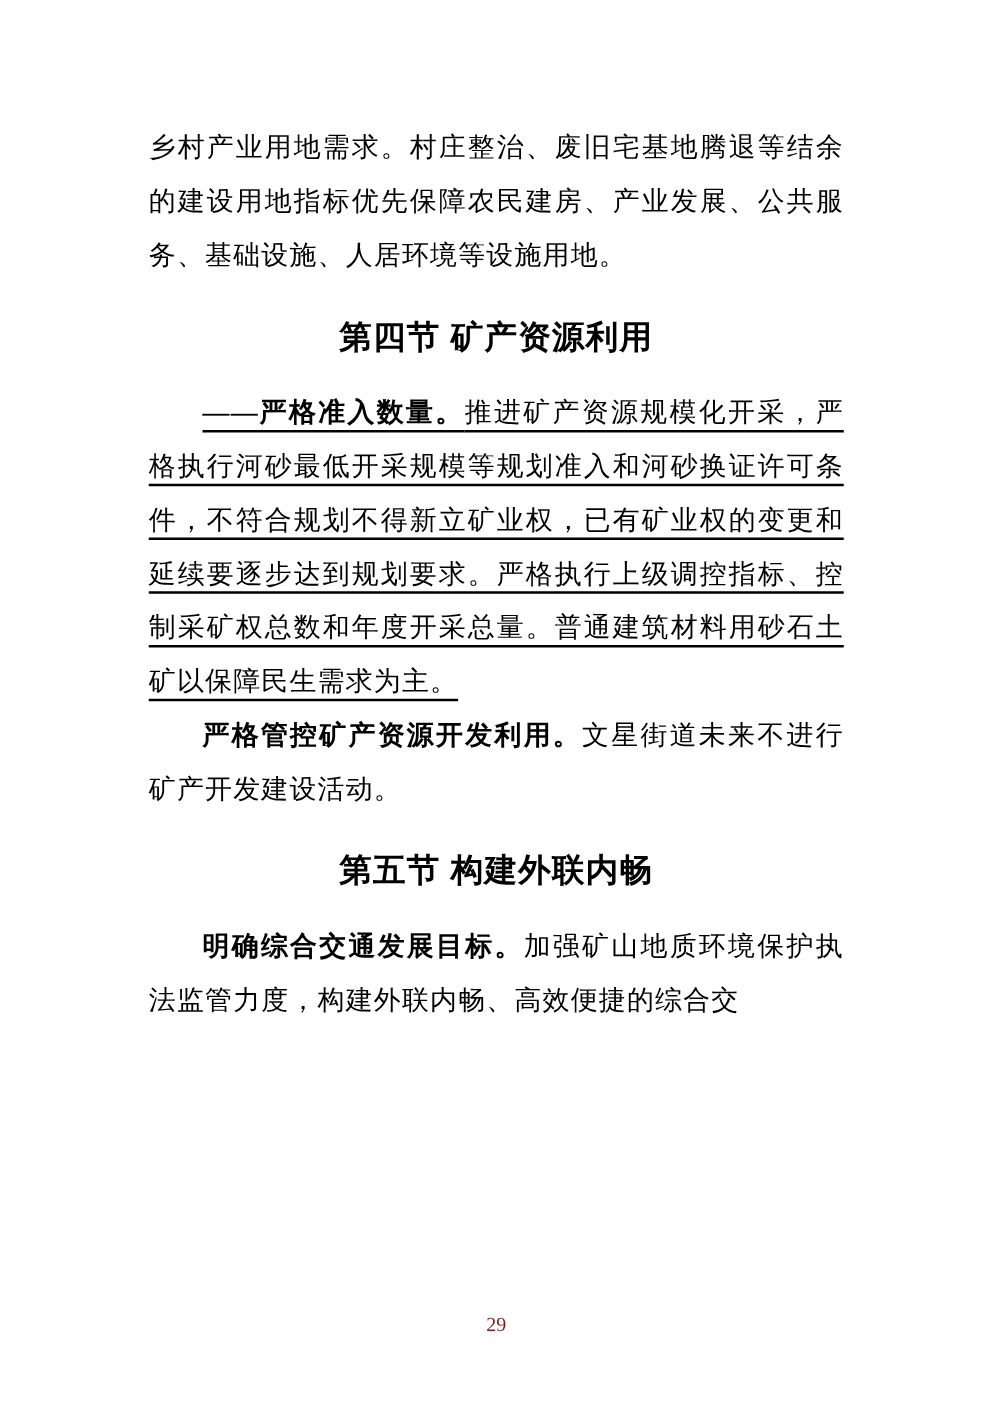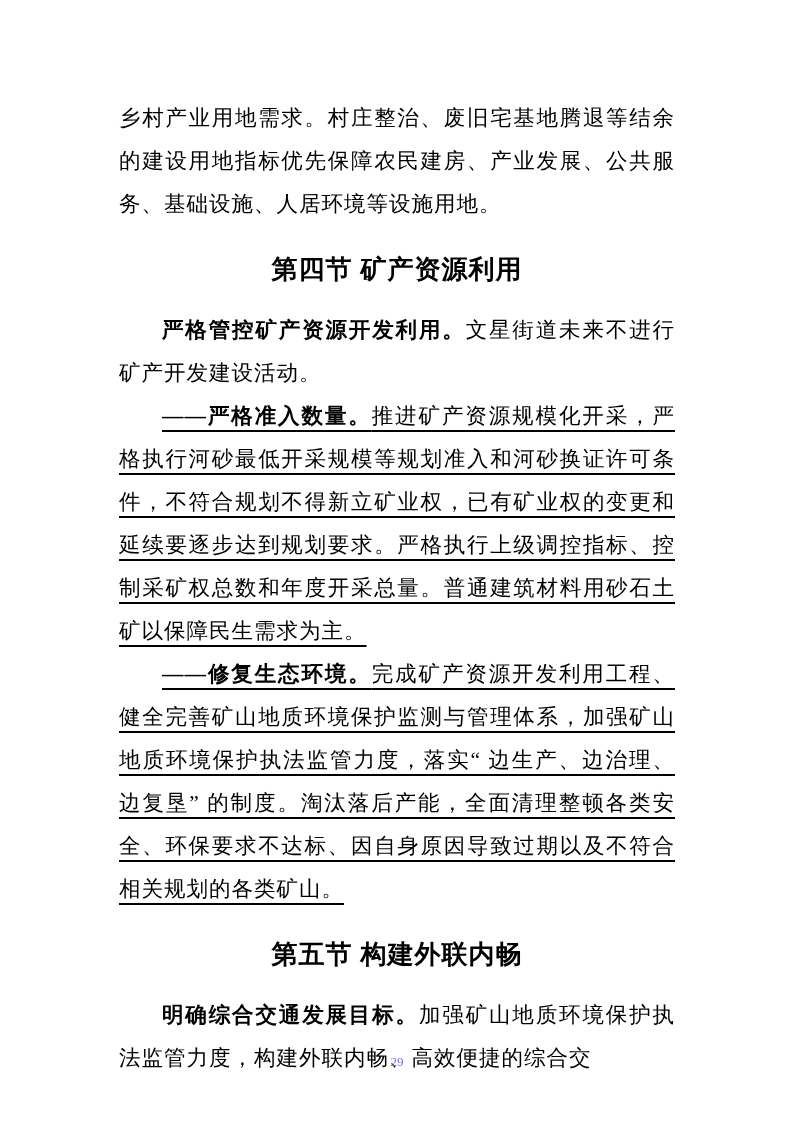--- a/index.html
+++ b/index.html
@@ -50,48 +50,45 @@
     margin-top: 22px;
     margin-bottom: 18px;
     font-family: "Liberation Sans", "DejaVu Sans", sans-serif;
   }
   .footer {
     position: absolute;
     bottom: 62px;
     left: 0;
     width: 100%;
     text-align: center;
-    font-size: 13px;
-    color: #8b5cf6;
+    font-size: 16px;
+    color: #7f1d1d;
     font-family: "Liberation Serif", "DejaVu Serif", serif;
   }
 </style>
 </head>
 <body>
 
 <div class="page">
   <div class="content">
 
     <p class="para no-indent">
       <span>乡村产业用地需求。村庄整治、废旧宅基地腾退等结余的建设用地指标优先保障农民建房、产业发展、公共服务、基础设施、人居环境等设施用地。</span>
     </p>
 
     <h2 class="heading">第四节 矿产资源利用</h2>
 
+    <p class="para underlined">
+      <span class="bold-lead">——严格准入数量。</span><span>推进矿产资源规模化开采，严格执行河砂最低开采规模等规划准入和河砂换证许可条件，不符合规划不得新立矿业权，已有矿业权的变更和延续要逐步达到规划要求。严格执行上级调控指标、控制采矿权总数和年度开采总量。普通建筑材料用砂石土矿以保障民生需求为主。</span>
+    </p>
+
     <p class="para">
       <span class="bold-lead">严格管控矿产资源开发利用。</span><span>文星街道未来不进行矿产开发建设活动。</span>
     </p>
 
-    <p class="para underlined">
-      <span class="bold-lead">——严格准入数量。</span><span>推进矿产资源规模化开采，严格执行河砂最低开采规模等规划准入和河砂换证许可条件，不符合规划不得新立矿业权，已有矿业权的变更和延续要逐步达到规划要求。严格执行上级调控指标、控制采矿权总数和年度开采总量。普通建筑材料用砂石土矿以保障民生需求为主。</span>
-    </p>
-
-    <p class="para underlined">
-      <span class="bold-lead">——修复生态环境。</span><span>完成矿产资源开发利用工程、健全完善矿山地质环境保护监测与管理体系，加强矿山地质环境保护执法监管力度，落实“ 边生产、边治理、边复垦” 的制度。淘汰落后产能，全面清理整顿各类安全、环保要求不达标、因自身原因导致过期以及不符合相关规划的各类矿山。</span>
-    </p>
 
     <h2 class="heading">第五节 构建外联内畅</h2>
 
     <p class="para">
       <span class="bold-lead">明确综合交通发展目标。</span><span>加强矿山地质环境保护执法监管力度，构建外联内畅、高效便捷的综合交</span>
     </p>
 
   </div>
 
   <div class="footer">29</div>

